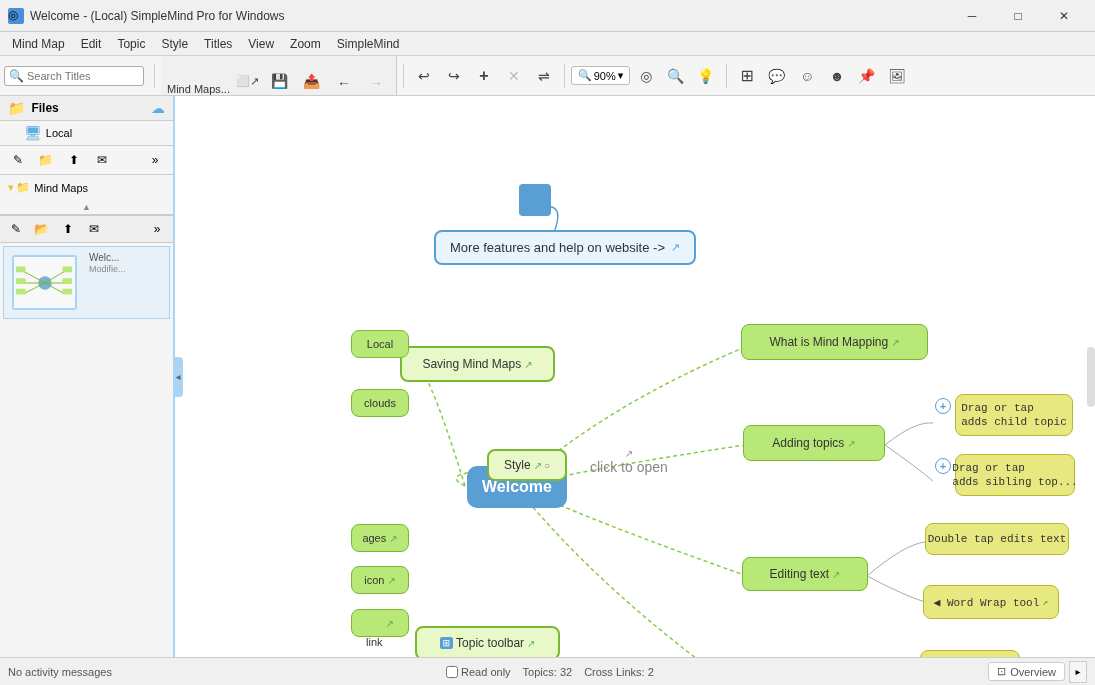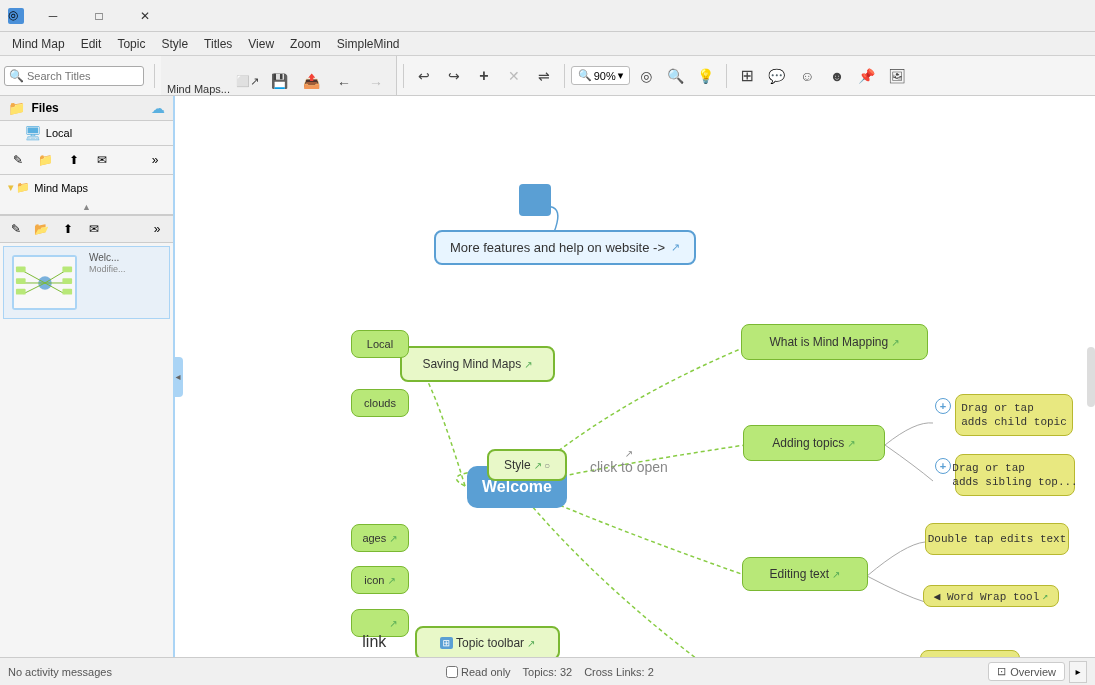--- a/index.html
+++ b/index.html
@@ -331,20 +331,21 @@
       font-size: 10px;
       color: #666;
       z-index: 10;
     }
   </style>
 </head>
 <body>
 
 <div class="title-bar">
   <span class="title-bar-icon">◎</span>
+  <span class="title-bar-text">Welcome - (Local) SimpleMind Pro for Windows</span>
   <div class="title-bar-buttons">
     <button class="title-bar-btn">─</button>
     <button class="title-bar-btn">□</button>
     <button class="title-bar-btn close">✕</button>
   </div>
 </div>
 
 <div class="menu-bar">
   <span class="menu-item">Mind Map</span>
   <span class="menu-item">Edit</span>
@@ -541,21 +542,21 @@
       <div class="connector-plus">+</div>
     </div>
     <div class="node node-yellow" style="left:780px;top:358px;width:120px;height:42px;text-align:left;padding:4px 8px;">
       <span style="font-size:11px;line-height:1.3;">Drag or tap<br>adds sibling top...</span>
     </div>
 
     <div class="node node-yellow" style="left:750px;top:427px;width:144px;height:32px;">
       <span style="font-size:11px;">Double tap edits text</span>
     </div>
 
-    <div class="node node-yellow" style="left:748px;top:489px;width:136px;height:22px;">
+    <div class="node node-yellow" style="left:748px;top:489px;width:136px;height:34px;">
       <span style="font-size:11px;">◀  Word Wrap tool</span>
       <span class="ext-link">↗</span>
     </div>
 
     <div class="node node-yellow" style="left:745px;top:554px;width:100px;height:32px;">
       
     </div>
 
     <div class="node node-green" style="left:176px;top:234px;width:58px;height:28px;">
       <span style="font-size:11px;">Local</span>
@@ -565,21 +566,21 @@
     </div>
     <div class="node node-green" style="left:176px;top:428px;width:58px;height:28px;">
       <span style="font-size:11px;">ages</span>
       <span class="ext-link">↗</span>
     </div>
     <div class="node node-green" style="left:176px;top:470px;width:58px;height:28px;">
       <span style="font-size:11px;text-align:center;">icon</span>
       <span class="ext-link">↗</span>
     </div>
     <div class="node node-green" style="left:176px;top:513px;width:58px;height:28px;">
-      <span style="font-size:16px;margin-top:37px;">link</span>
+      <span style="font-size:11px;margin-top:37px;">link</span>
       <span class="ext-link">↗</span>
     </div>
 
     <div class="node node-green-outline" style="left:240px;top:530px;width:145px;height:34px;">
       <span style="font-size:11px;margin-right:3px;background:#5a9fd4;color:white;padding:1px 3px;border-radius:2px;font-size:9px;">⊞</span>
       <span>Topic toolbar</span>
       <span class="ext-link">↗</span>
     </div>
 
     <div class="scroll-indicator"></div>

